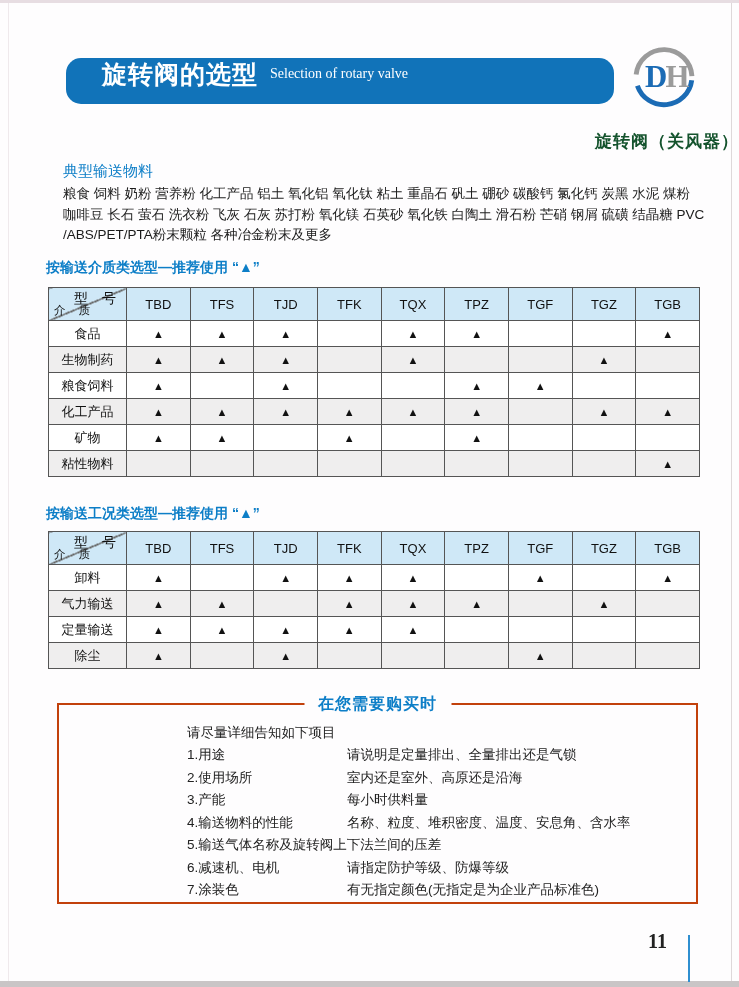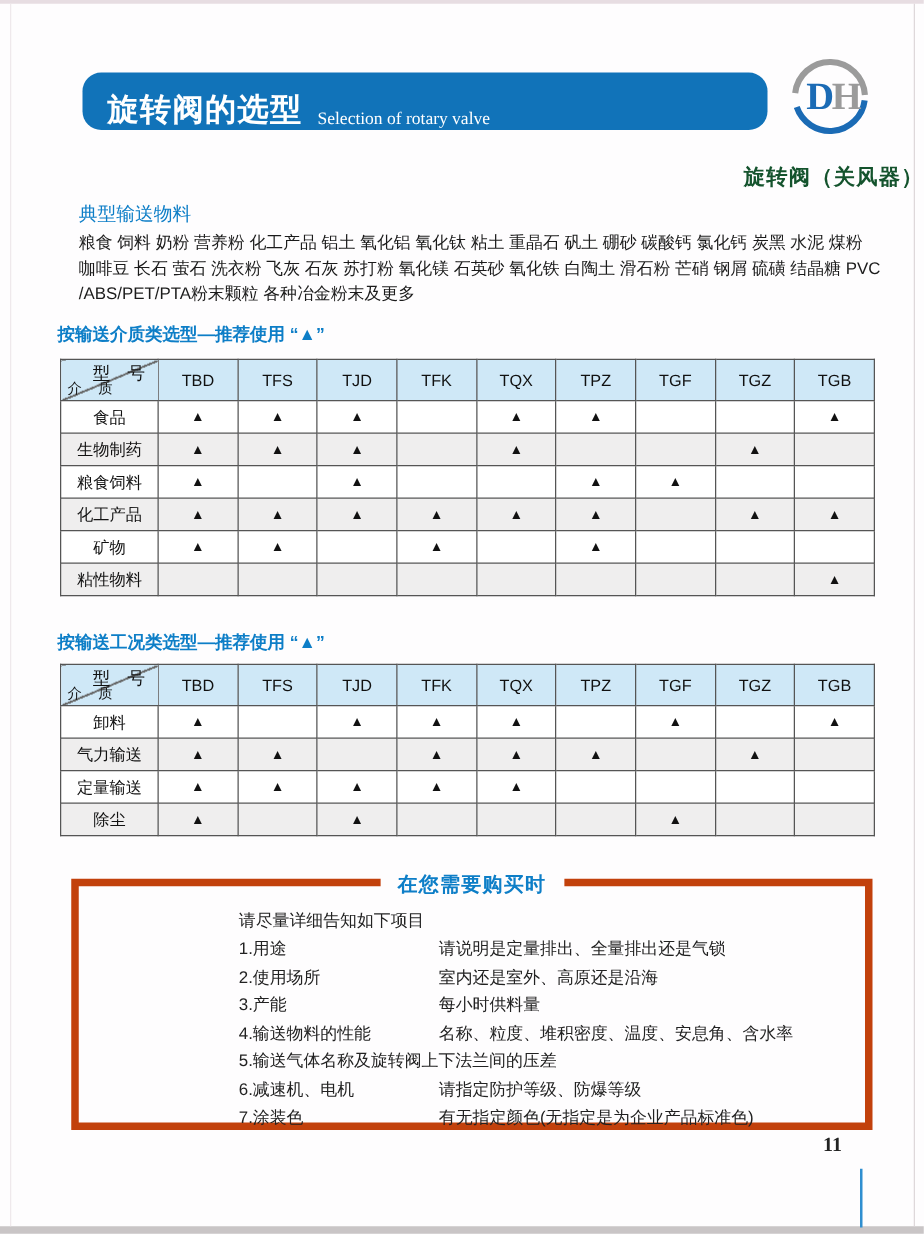--- a/index.html
+++ b/index.html
@@ -10,21 +10,21 @@
   }
   .edge-top    { position:absolute; left:0; top:0; width:739px; height:3px; background:#e7dde2; }
   .edge-bottom { position:absolute; left:0; top:981px; width:739px; height:6px; background:#c9c5c6; }
   .edge-right  { position:absolute; left:731px; top:3px; width:1px; height:978px; background:#ded8da; }
   .edge-left   { position:absolute; left:8px;  top:3px; width:1px; height:978px; background:#efe9ec; }
 
   
   .header-bar {
     position:absolute; left:66px; top:58px; width:548px; height:46px;
     background:#1173b9; border-radius:15px;
-    display:flex; align-items:flex-end; padding-left:20px;
+    display:flex; align-items:flex-start; padding-left:36px;
   }
   .header-zh { color:#ffffff; font-size:25px; font-weight:bold; letter-spacing:1px; }
   .header-en { color:#ffffff; font-size:14px; margin-left:12px; margin-top:8px;font-family:Liberation Serif, serif; }
 
   .logo { position:absolute; left:629px; top:44px; width:70px; height:66px; }
 
   .section-title {
     position:absolute; left:0; top:130px; width:739px; text-align:right;
     color:#14532d; font-size:17px; font-weight:bold; letter-spacing:1px;
   }
@@ -71,38 +71,38 @@
         transparent calc(50% - 0.8px), #666 calc(50% - 0.8px),
         #666 calc(50% + 0.8px), transparent calc(50% + 0.8px)),
       #cfe8f7 !important;
   }
   th.corner .c-top    { position:absolute; top:2px; right:5px;  font-size:14px; letter-spacing:5px;text-align:center; }
   th.corner .c-bottom { position:absolute; bottom:2px; left:5px; font-size:11.5px; letter-spacing:5px; }
 
   
   .purchase-box {
     position:absolute; left:57px; top:703px; width:641px; height:201px;
-    border:6px solid #c2410c; background:#fefdfe;
+    border:2px solid #c2410c; background:#fefdfe;
   }
   .purchase-title {
     position:absolute; top:-11px; left:50%; transform:translateX(-50%);
     background:#fefdfe; padding:0 14px; white-space:nowrap;
     color:#0d7ec7; font-size:16px; font-weight:bold; letter-spacing:1px;
   }
   .purchase-body { padding:17px 10px 0 128px; font-size:13.5px; color:#222; }
   .purchase-intro { line-height:22px; }
   .purchase-item { display:flex; line-height:22.5px; }
   .purchase-item .p-label { width:160px; flex-shrink:0; }
   .purchase-item .p-desc  { flex:1; }
   .purchase-item.wide .p-label { width:auto; }
 
   .page-number {
-    position:absolute; left:648px; top:908px; width:36px; text-align:center;
+    position:absolute; left:648px; top:930px; width:36px; text-align:left;
     font-family:"Liberation Serif","DejaVu Serif",serif;
-    font-size:16px; font-weight:bold; color:#222;
+    font-size:20px; font-weight:bold; color:#222;
   }
   .page-line { position:absolute; left:688px; top:935px; width:2px; height:47px; background:#2f8fd0; }
 </style>
 </head>
 <body>
 
 <div class="edge-top"></div>
 <div class="edge-bottom"></div>
 <div class="edge-right"></div>
 <div class="edge-left"></div>

